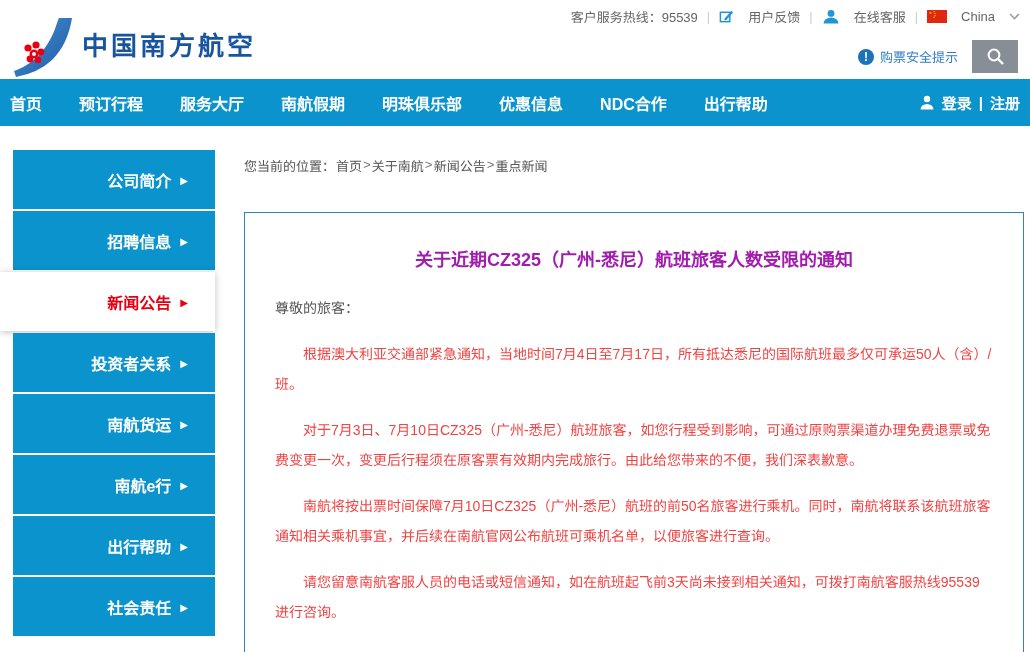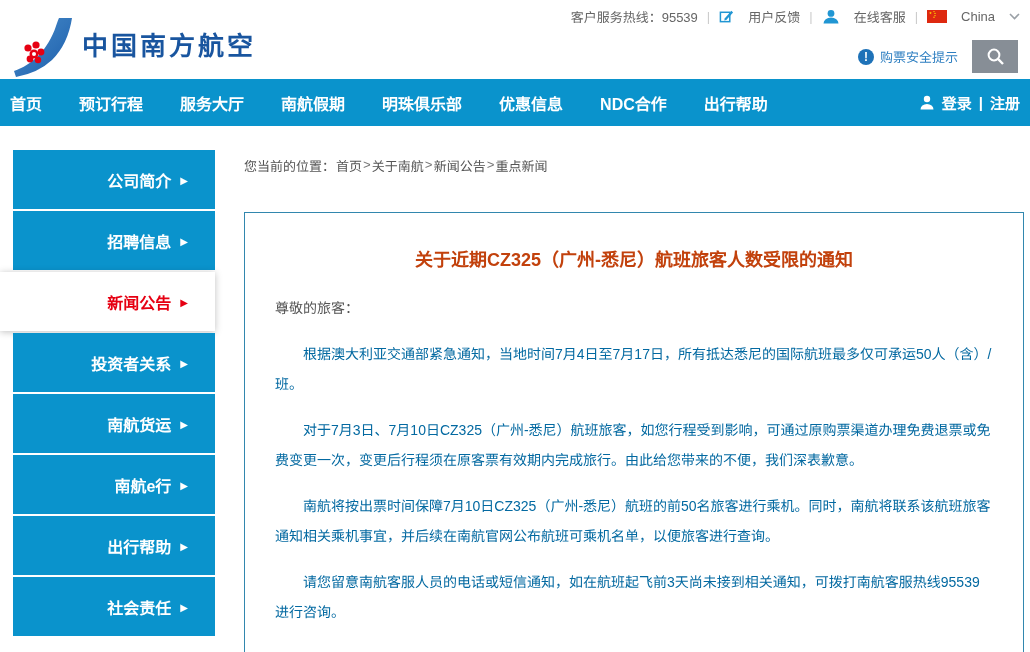--- a/index.html
+++ b/index.html
@@ -48,23 +48,23 @@
                       box-shadow:0 1px 7px rgba(0,0,0,0.25); }
 
   .main-col { flex:1; margin-left:29px; margin-right:6px; padding-top:30px; }
 
   .breadcrumb { font-size:13px; color:#555; margin-bottom:37px; display:flex; align-items:center; gap:1px;font-family:Liberation Mono, monospace; }
   .breadcrumb .bc-prefix { color:#555; }
   .breadcrumb a { color:#555; text-decoration:none; }
   .bc-sep { color:#777; }
 
   .article-box { border:1px solid #3287ae; padding:26px 30px 30px; min-height:440px; background:#fff; }
-  .article-title { text-align:center; font-size:18px; color:#c2410c; font-weight:bold; margin:6px 0 22px; }
+  .article-title { text-align:center; font-size:18px; color:#a21caf; font-weight:bold; margin:6px 0 22px; }
   .salutation { font-size:14px; color:#555; line-height:30px; margin:14px 0; }
-  .para { font-size:14px; color:#0369a1; line-height:30px; margin:16px 0; text-indent:2em; }
+  .para { font-size:14px; color:#ef4444; line-height:30px; margin:16px 0; text-indent:2em; }
 
   svg { display:block; }
 </style>
 </head>
 <body>
 
 <div>
 
   <div class="header">
 

